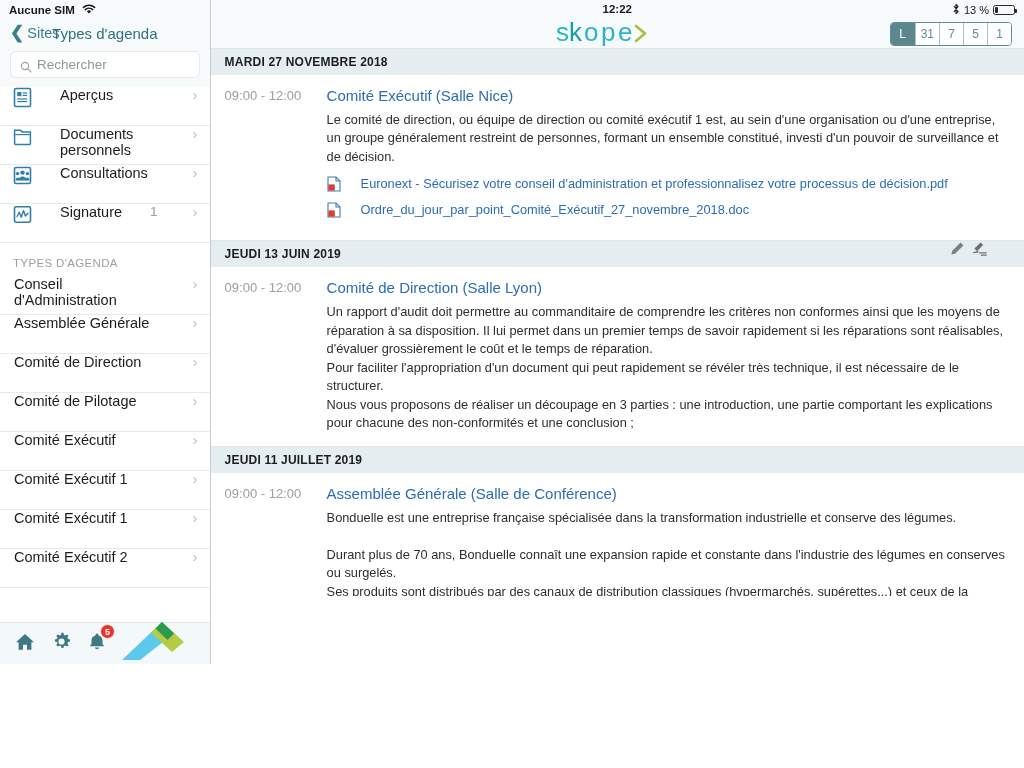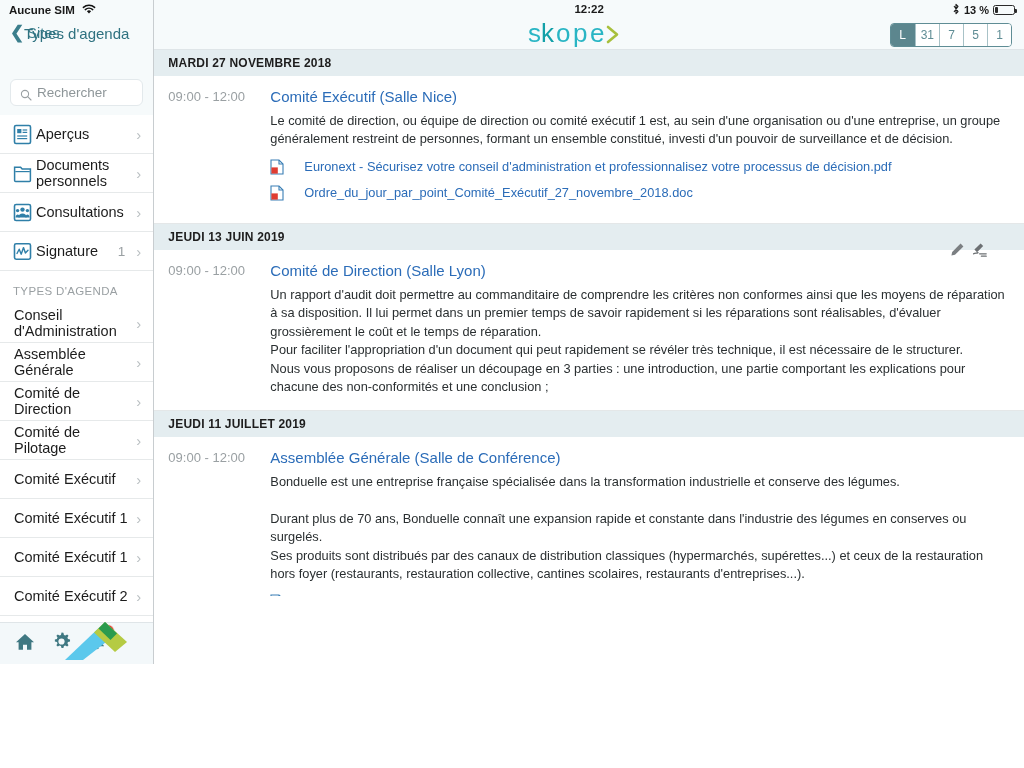--- a/index.html
+++ b/index.html
@@ -43,30 +43,29 @@
     font-size: 15px; color: #2f7280; pointer-events: none;
   }
 
   .search-wrap {
     background: #f6fafb; padding: 5px 10px 9px 10px;
   }
   .search-box {
     height: 27px; background: #ffffff; border-radius: 6px;
     display: flex; align-items: center; gap: 6px; padding: 0 9px;
     border: 1px solid #e3e9ec;
-    margin-top: 28px;
   }
   .search-ph { font-size: 13.5px; color: #8e9699; }
   .mag { width: 11px; height: 11px; flex: 0 0 auto; }
 
   .side-scroll { flex: 1 1 auto; overflow: hidden; background: #fff; }
 
   .s-item {
-    height: 39px; display: flex; align-items: center;
-    padding: 0 12px 0 13px; gap: 4px;
+    height: 39px; display: flex; align-items: flex-start;
+    padding: 0 12px 0 13px; gap: 28px;
     border-bottom: 1px solid #e6e9ea;
     cursor: pointer; background: #fff;
   }
   .s-item .ico { width: 19px; height: 21px; flex: 0 0 auto; display:block;}
   .s-item .lbl { flex: 1 1 auto; font-size: 14.5px; color: #1c1c1c; }
   .s-item .cnt { font-size: 13.5px; color: #9aa0a3; margin-right: 7px; }
   .s-item .arw { color: #b9bfc2; font-size: 15px; line-height: 1; }
 
   .sec-head {
     height: 33px; display: flex; align-items: flex-end;
@@ -97,21 +96,21 @@
   .main { flex: 1 1 auto; height: 596px; display: flex; flex-direction: column; background:#fff;}
   .status-right {
     height: 20px; background: #f6fafb;
     display: flex; align-items: center; justify-content: center;
     position: relative;
     font-size: 11.5px; font-weight: bold; color: #1a1a1a;
   }
   .batt-grp {
     position: absolute; right: 9px; top: 0; height: 20px;
     display: flex; align-items: center; gap: 4px;
-    font-size: 11px; font-weight: bold; justify-content: center;
+    font-size: 11px; font-weight: normal; justify-content: center;
   }
   .batt-shell {
     width: 22px; height: 10px; border: 1px solid #2a2a2a; border-radius: 2.5px;
     position: relative;
   }
   .batt-shell::after {
     content:""; position: absolute; right: -3px; top: 3px;
     width: 2px; height: 4px; background: #2a2a2a; border-radius: 0 1px 1px 0;
   }
   .batt-fill { position:absolute; left:1px; top:1px; bottom:1px; width: 2.6px; background:#2a2a2a; border-radius:1px;}

